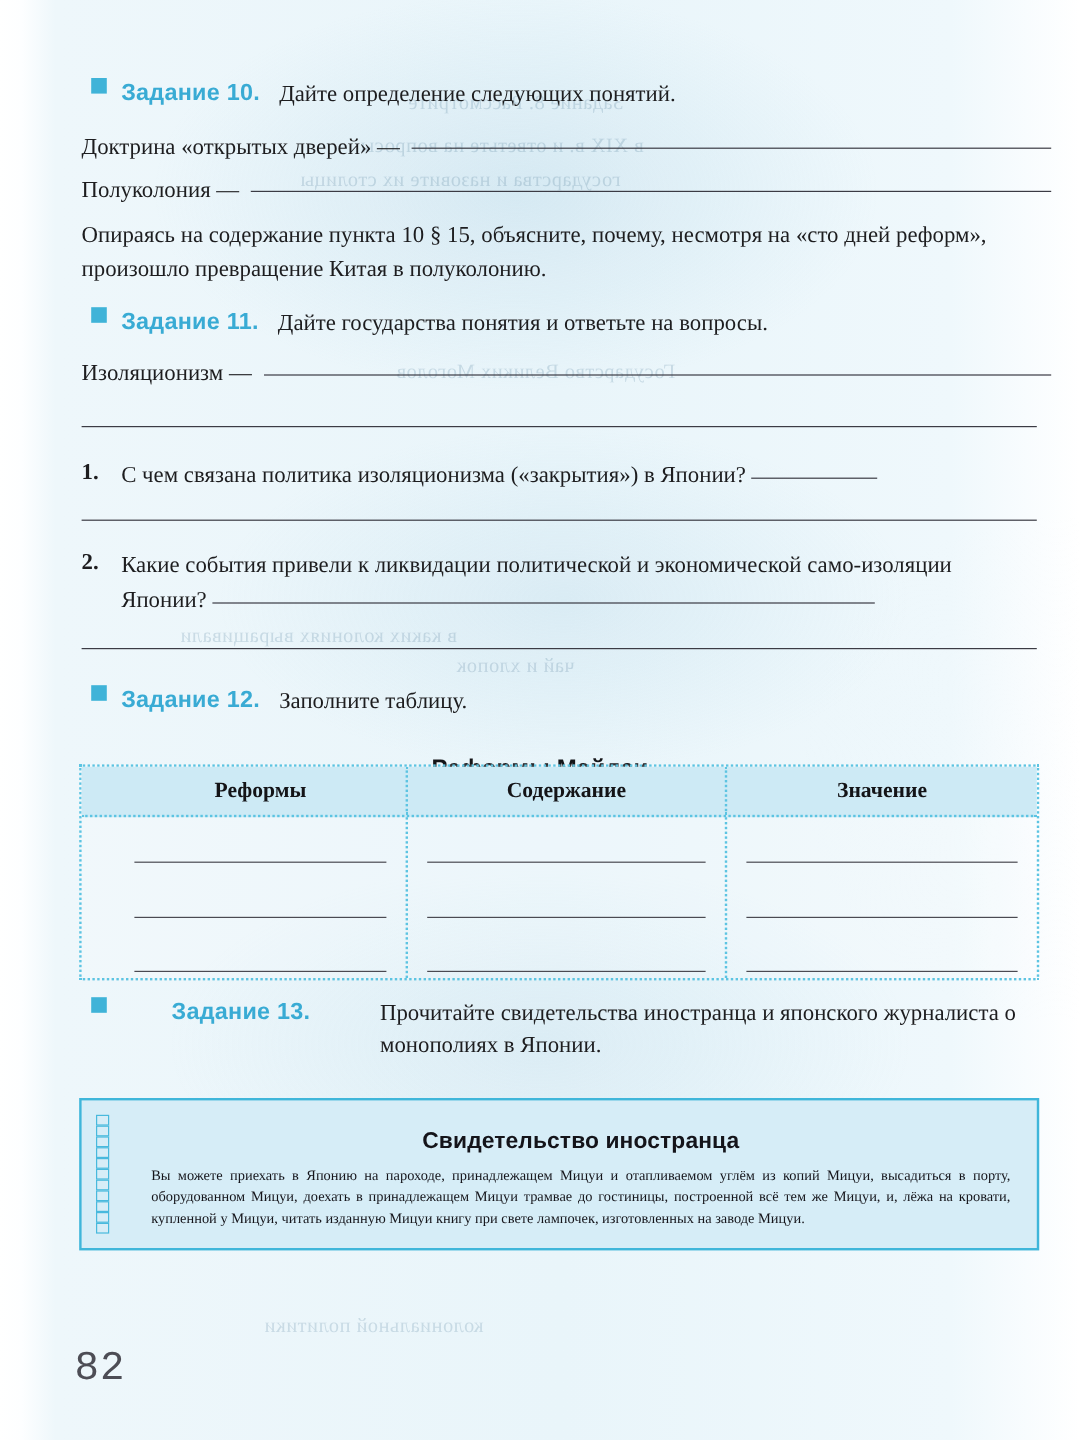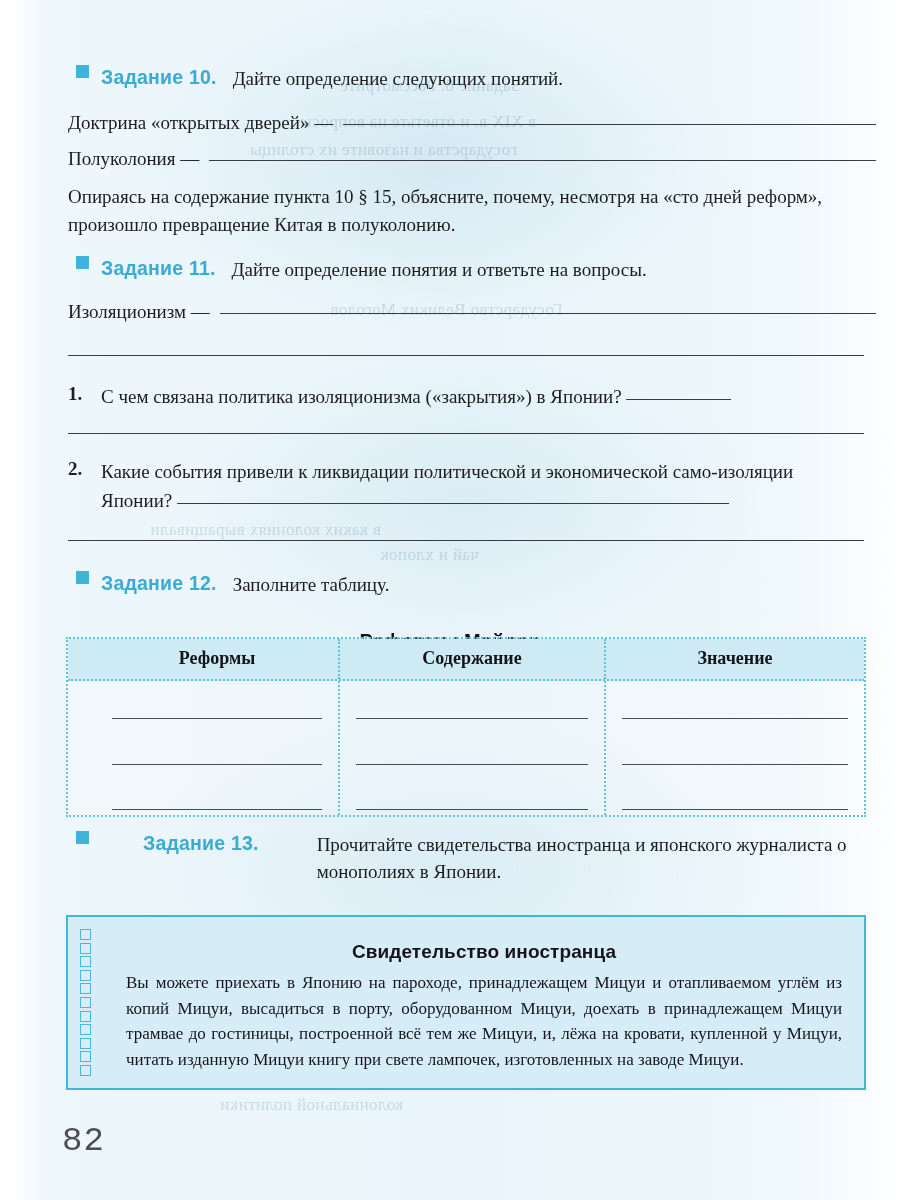--- a/index.html
+++ b/index.html
@@ -225,21 +225,21 @@
     text-align: center;
     font-family: "Liberation Sans", sans-serif;
     font-weight: bold;
     font-size: 19px;
     color: #14141a;
     margin: 10px 0 7px;
     letter-spacing: 0.1px;
   }
   .tbox-text {
     font-family: "Liberation Serif", serif;
-    font-size: 17px;
+    font-size: 12px;
     line-height: 1.50;
     text-align: justify;
     color: #15151b;
   }
 
   
   .pageno {
     position: absolute;
     left: 62px;
     font-family: Liberation Mono, monospace;
@@ -280,21 +280,21 @@
     <div class="term-row" style="top: 148px;">
       <span class="term-label">Полуколония —</span>
       <span class="rule"></span>
     </div>
 
     <div class="para" style="top: 183px;">Опираясь на содержание пункта 10 § 15, объясните, почему, несмотря на «сто дней реформ», произошло превращение Китая в полуколонию.</div>
 
     <div class="task-head" style="top: 257px;">
       <span class="task-bullet"></span>
       <span class="task-label">Задание 11.</span>
-      <span class="task-text">Дайте определение понятия и ответьте на вопросы.</span>
+      <span class="task-text">Дайте государства понятия и ответьте на вопросы.</span>
     </div>
 
     <div class="term-row" style="top: 301px;">
       <span class="term-label">Изоляционизм —</span>
       <span class="rule"></span>
     </div>
 
     <div class="rule-full" style="top: 355px;"></div>
 
     <div class="qrow" style="top: 383px;">

